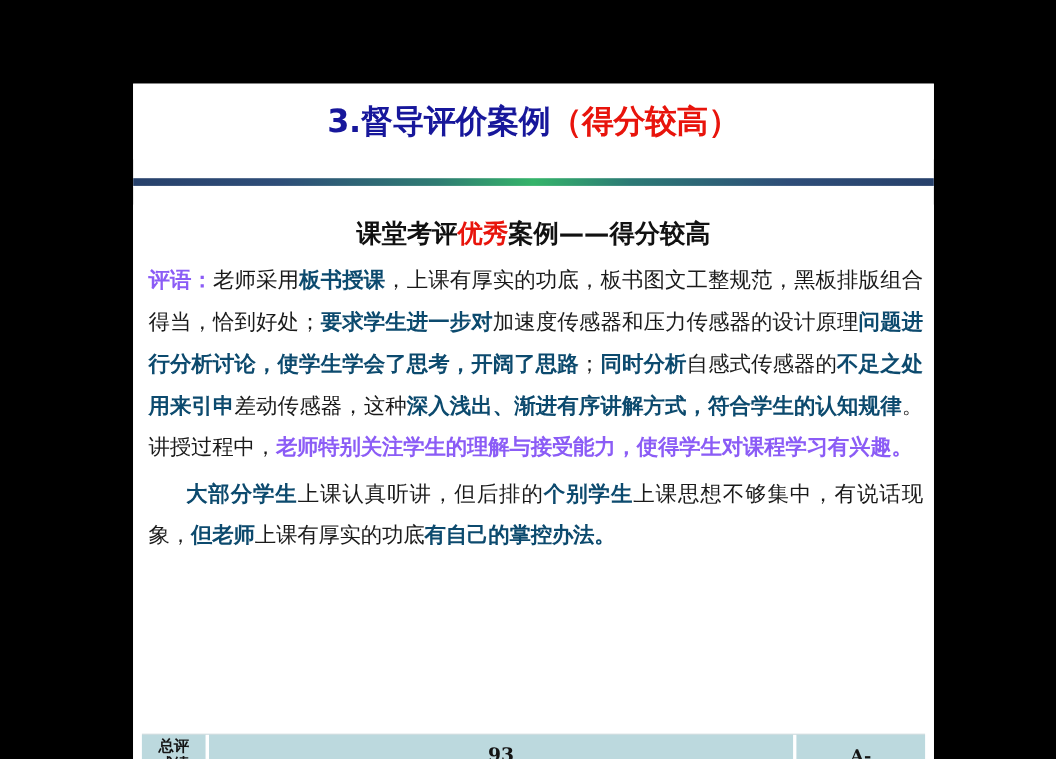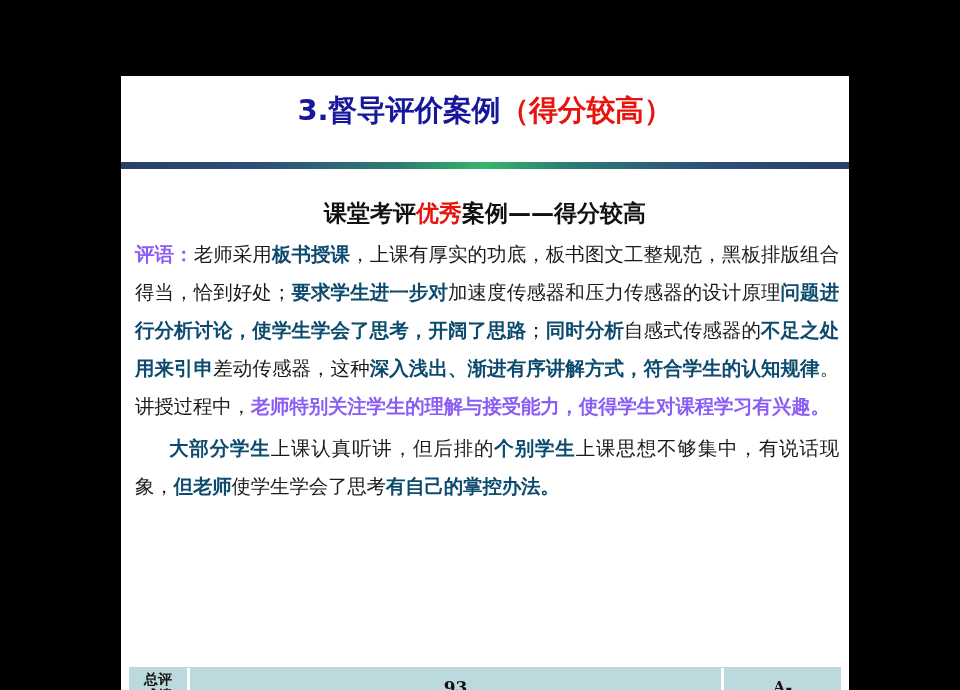--- a/index.html
+++ b/index.html
@@ -184,21 +184,21 @@
 
       <div class="subtitle">
         <span>课堂考评</span><span class="s-red">优秀</span><span>案例——得分较高</span>
       </div>
 
       <div class="comment-block">
         <p class="para">
           <span class="c-red">评语：</span><span><span class="c-black">老师采用</span><span class="c-blue">板书授课</span><span class="c-black">，上课有厚实的功底，板书图文工整规范，黑板排版组合得当，恰到好处；</span><span class="c-blue">要求学生进一步对</span><span class="c-black">加速度传感器和压力传感器的设计原理</span><span class="c-blue">问题进行分析讨论，使学生学会了思考，开阔了思路</span><span class="c-black">；</span><span class="c-blue">同时分析</span><span class="c-black">自感式传感器的</span><span class="c-blue">不足之处用来引申</span><span class="c-black">差动传感器，这种</span><span class="c-blue">深入浅出、渐进有序讲解方式，符合学生的认知规律</span><span class="c-black">。讲授过程中，</span><span class="c-red">老师特别关注学生的理解与接受能力，使得学生对课程学习有兴趣。</span></span>
         </p>
         <p class="para indent">
-          <span><span class="c-blue">大部分学生</span><span class="c-black">上课认真听讲，但后排的</span><span class="c-blue">个别学生</span><span class="c-black">上课思想不够集中，有说话现象，</span><span class="c-blue">但老师</span><span class="c-black">使学生学会了思考</span><span class="c-blue">有自己的掌控办法。</span></span>
+          <span><span class="c-blue">大部分学生</span><span class="c-black">上课认真听讲，但后排的</span><span class="c-blue">个别学生</span><span class="c-black">上课思想不够集中，有说话现象，</span><span class="c-blue">但老师</span><span class="c-black">上课有厚实的功底</span><span class="c-blue">有自己的掌控办法。</span></span>
         </p>
       </div>
 
       <div class="score-table">
         <div class="cell cell-label">
           <span>总评</span>
           <span>成绩</span>
         </div>
         <div class="cell cell-score">93</div>
         <div class="cell cell-grade">A-</div>

